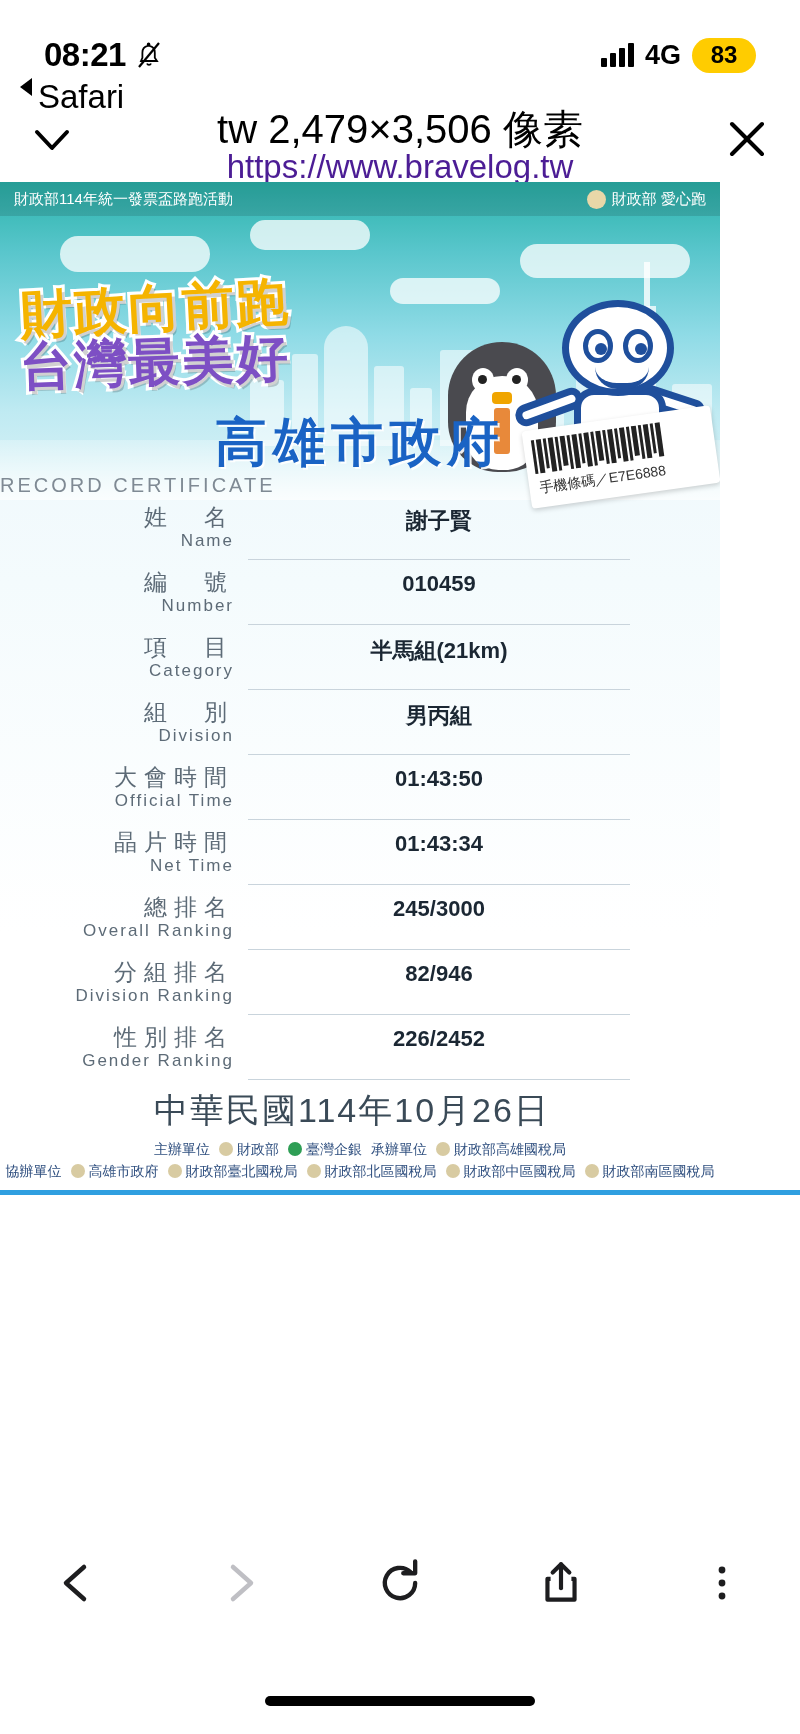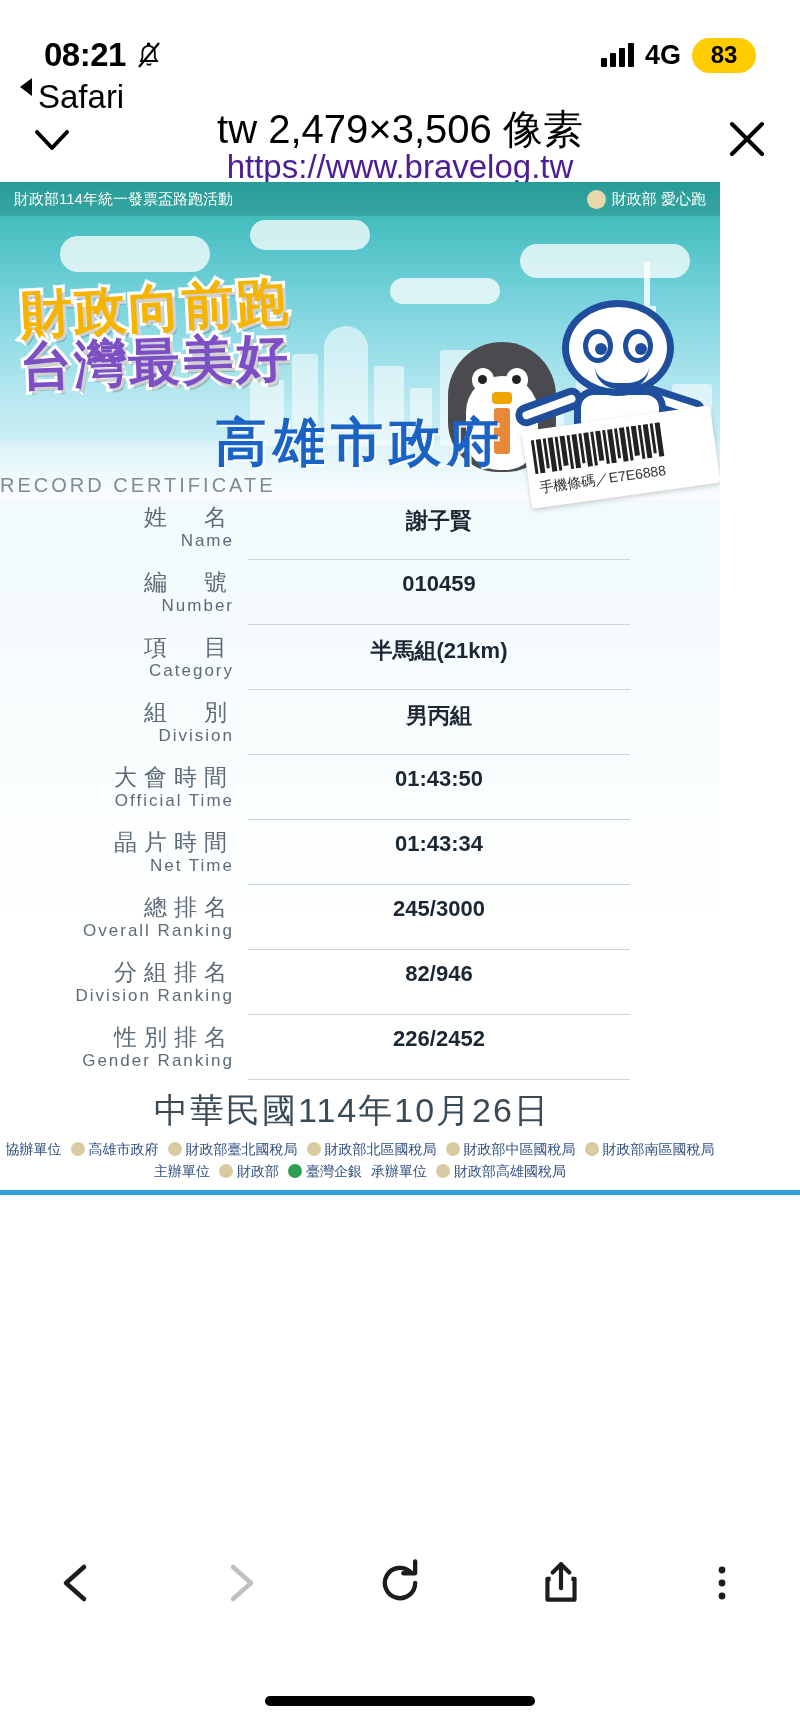--- a/index.html
+++ b/index.html
@@ -536,56 +536,56 @@
           <div class="rule"></div>
         </div>
       </div>
 
     </div>
 
     <div class="cert-date">中華民國114年10月26日</div>
 
     <div class="sponsors">
       <div class="sp-line">
+        <span class="sp-head">主辦單位</span>
+        <span class="sp-item">
+            <span class="sp-dot"></span>
+            <span>財政部</span>
+          </span>
+        <span class="sp-item">
+            <span class="sp-dot g"></span>
+            <span>臺灣企銀</span>
+          </span>
+        <span class="sp-head">承辦單位</span>
+        <span class="sp-item">
+            <span class="sp-dot"></span>
+            <span>財政部高雄國稅局</span>
+          </span>
+      </div>
+      <div class="sp-line">
         <span class="sp-head">協辦單位</span>
         <span class="sp-item">
             <span class="sp-dot"></span>
             <span>高雄市政府</span>
           </span>
         <span class="sp-item">
             <span class="sp-dot"></span>
             <span>財政部臺北國稅局</span>
           </span>
         <span class="sp-item">
             <span class="sp-dot"></span>
             <span>財政部北區國稅局</span>
           </span>
         <span class="sp-item">
             <span class="sp-dot"></span>
             <span>財政部中區國稅局</span>
           </span>
         <span class="sp-item">
             <span class="sp-dot"></span>
             <span>財政部南區國稅局</span>
-          </span>
-      </div>
-      <div class="sp-line">
-        <span class="sp-head">主辦單位</span>
-        <span class="sp-item">
-            <span class="sp-dot"></span>
-            <span>財政部</span>
-          </span>
-        <span class="sp-item">
-            <span class="sp-dot g"></span>
-            <span>臺灣企銀</span>
-          </span>
-        <span class="sp-head">承辦單位</span>
-        <span class="sp-item">
-            <span class="sp-dot"></span>
-            <span>財政部高雄國稅局</span>
           </span>
       </div>
 
     </div>
 
   </div>
 
   <div class="load-line">
       <i></i>
     </div>

